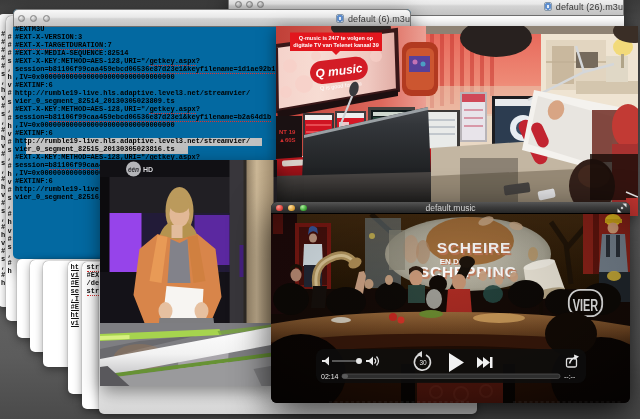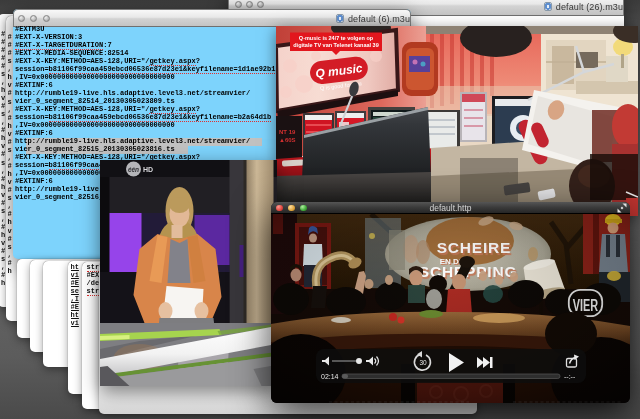--- a/index.html
+++ b/index.html
@@ -90,21 +90,21 @@
 
 <div class="abs" id="w26" style="left:228px;top:-6px;width:396px;height:400px;background:#fff;border-radius:5px;box-shadow:0 5px 18px rgba(0,0,0,0.5);">
   <div class="winbar" style="left:0;top:0;width:396px;height:22px;border-radius:5px 5px 0 0;">
     <div class="lt" style="left:6px;top:6px;"></div>
     <div class="lt" style="left:17px;top:6px;"></div>
     <div class="lt" style="left:28px;top:6px;"></div>
     <div class="ttl" style="top:7px;"><span class="dico"></span>default (26).m3u</div>
   </div>
 </div>
 
-<div class="abs" id="w6" style="left:13px;top:9px;width:398px;height:250px;background:#7dd3fc;border-radius:5px;box-shadow:0 6px 20px rgba(0,0,0,0.55);">
+<div class="abs" id="w6" style="left:13px;top:9px;width:398px;height:250px;background:#0369a1;border-radius:5px;box-shadow:0 6px 20px rgba(0,0,0,0.55);">
   <div class="winbar" style="left:0;top:0;width:398px;height:18px;border-radius:5px 5px 0 0;">
     <div class="lt" style="left:3.5px;top:5px;"></div>
     <div class="lt" style="left:16px;top:5px;"></div>
     <div class="lt" style="left:28.5px;top:5px;"></div>
     <div class="ttl" style="top:4px;"><span class="dico"></span>default (6).m3u</div>
   </div>
   <div id="m3utext" style="position:absolute;left:2px;top:16px;width:394px;height:232px;overflow:hidden;">
   <div style="position:absolute;left:11px;top:113.3px;width:236px;height:8.1px;background:#c2c2c2;"></div>
   <div style="position:absolute;left:11px;top:121.4px;width:162px;height:8.1px;background:#c2c2c2;"></div>
   <pre style="position:absolute;left:0;top:0;margin:0;font-family:'Liberation Mono',monospace;font-size:7px;line-height:8px;color:#000;font-weight:bold;white-space:pre;">#EXTM3U
@@ -397,21 +397,21 @@
   <polygon points="0,214 8,213 30,233 0,233" fill="#59585c"></polygon>
   <polygon points="154,216 177,212 177,233 162,233" fill="#7e7e80"></polygon>
 </svg>
 </div>
 
 <div class="abs" id="vier" style="left:271px;top:202px;width:359px;height:201px;border-radius:6px;box-shadow:0 12px 38px rgba(0,0,0,0.72);background:#111;">
   <div style="position:absolute;left:0;top:0;width:359px;height:11px;border-radius:6px 6px 0 0;background:linear-gradient(180deg,#555 0%,#3a3a3a 50%,#262626 100%);border-bottom:1px solid #000;">
     <div style="position:absolute;left:5px;top:2.5px;width:6.5px;height:6.5px;border-radius:50%;background:radial-gradient(circle at 35% 30%,#ff9890,#e3473f 60%,#a02820);"></div>
     <div style="position:absolute;left:17px;top:2.5px;width:6.5px;height:6.5px;border-radius:50%;background:radial-gradient(circle at 35% 30%,#ffe0a0,#dea33c 60%,#a87820);"></div>
     <div style="position:absolute;left:29px;top:2.5px;width:6.5px;height:6.5px;border-radius:50%;background:radial-gradient(circle at 35% 30%,#b0f0a0,#3ea738 60%,#287020);"></div>
-    <div style="position:absolute;width:100%;text-align:center;top:1px;color:#d6d6d6;font-size:8.5px;">default.http</div>
+    <div style="position:absolute;width:100%;text-align:center;top:1px;color:#d6d6d6;font-size:8.5px;">default.music</div>
     <svg style="position:absolute;right:3px;top:1px;" width="10" height="10" viewBox="0 0 10 10" xmlns="http://www.w3.org/2000/svg">
       <g fill="#e0e0e0">
           <polygon points="9.5,0.5 9.5,4.5 5.5,0.5"></polygon>
           <polygon points="0.5,9.5 0.5,5.5 4.5,9.5"></polygon>
       <rect x="4" y="4" width="2" height="2" transform="rotate(45 5 5)"></rect>
         </g>
     </svg>
   </div>
   <div style="position:absolute;left:0;top:12px;width:359px;height:189px;border-radius:0 0 6px 6px;overflow:hidden;">
 <svg width="359" height="189" viewBox="0 0 359 189" xmlns="http://www.w3.org/2000/svg" style="filter:blur(0.4px);">

